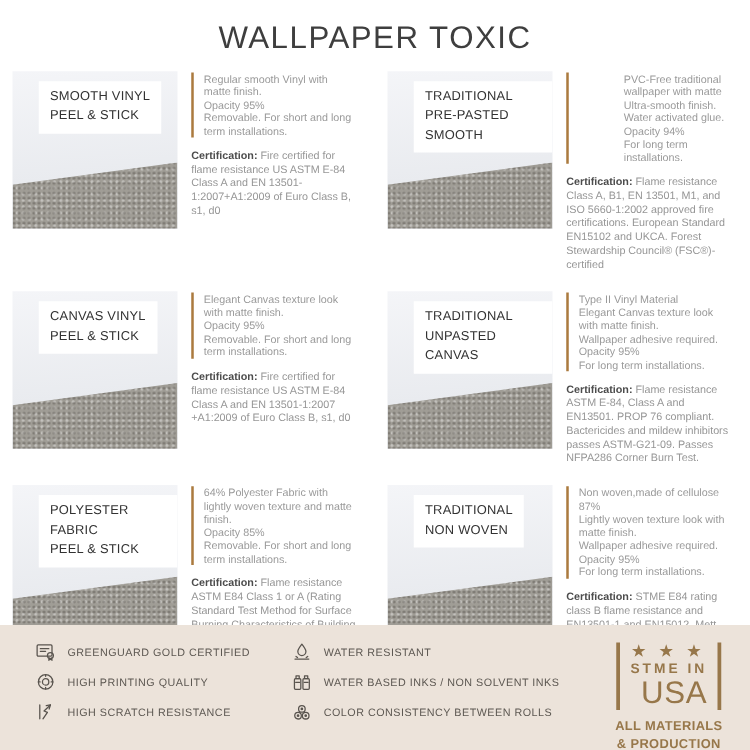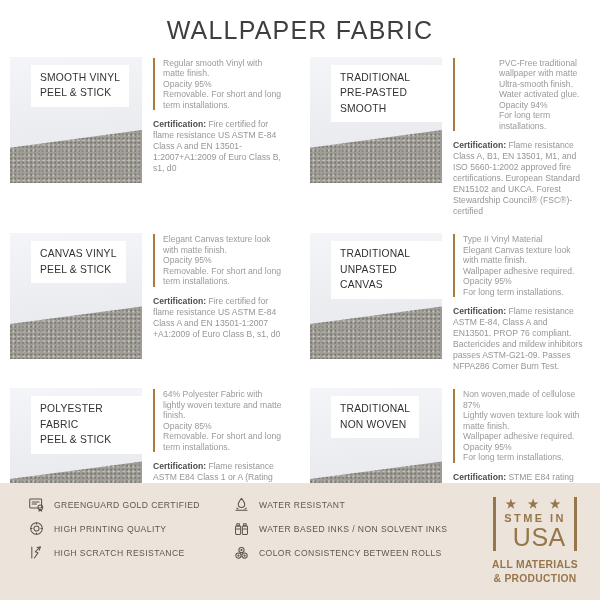--- a/index.html
+++ b/index.html
@@ -41,21 +41,21 @@
   .desc{
     margin:0;border-left:2px solid #ab7a3e;padding-left:8px;
     font-size:8.6px;line-height:1.22;color:#9a9a9a;white-space:pre-line;
   }
   .cert{
     margin:9px 0 0;font-size:8.6px;line-height:1.28;color:#969696;white-space:pre-line;
   }
   .cert-b{color:#4d4d4d;font-weight:700;}
 
   .footer{
-    position:absolute;left:0;right:0;bottom:0;height:117px;box-sizing:border-box;
+    position:absolute;left:0;right:0;bottom:0;height:100px;box-sizing:border-box;
     background:#ece3da;display:flex;align-items:flex-start;
     padding:13px 22px 0 28px;
   }
   .fcol{display:flex;flex-direction:column;gap:7px;}
   .fcol-left{width:205px;}
   .fcol-mid{width:238px;}
   .fitem{display:flex;align-items:center;gap:9px;}
   .fitem svg{width:17px;height:17px;flex:0 0 17px;stroke:#59544e;fill:none;
     stroke-width:1.2;stroke-linecap:round;stroke-linejoin:round;}
   .flabel{font-size:8.6px;letter-spacing:.4px;color:#5d5852;}
@@ -65,21 +65,21 @@
     padding:1px 8px;line-height:1;}
   .usa-stars{font-size:12px;letter-spacing:4px;font-weight:700;white-space:nowrap;}
   .usa-madein{font-size:11px;font-weight:700;letter-spacing:2.4px;margin-top:3px;white-space:nowrap;}
   .usa-usa{font-size:25px;font-weight:400;letter-spacing:.5px;margin-top:1px;text-align:right;}
   .usa-sub{margin-top:7px;font-size:10.3px;font-weight:700;letter-spacing:.3px;
     line-height:1.4;white-space:pre-line;}
 </style>
 </head>
 <body>
 
-<h1 class="title">WALLPAPER FABRIC</h1>
+<h1 class="title">WALLPAPER TOXIC</h1>
 
 <div class="grid">
 
   <section class="panel">
     <div class="panel-image">
       <div class="floor"></div>
       <div class="panel-label">SMOOTH VINYL
 PEEL &amp; STICK</div>
     </div>
     <div class="panel-text">

